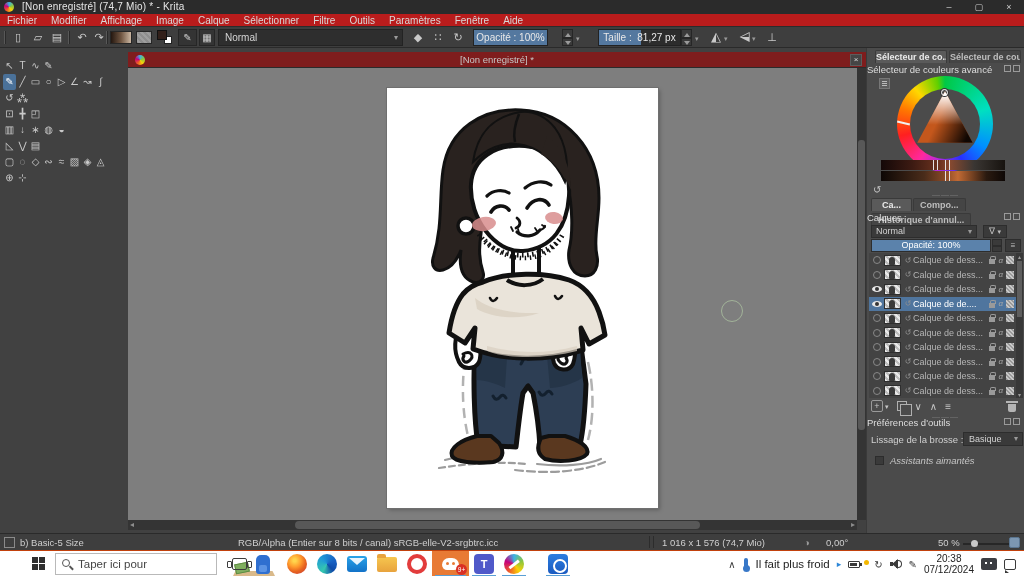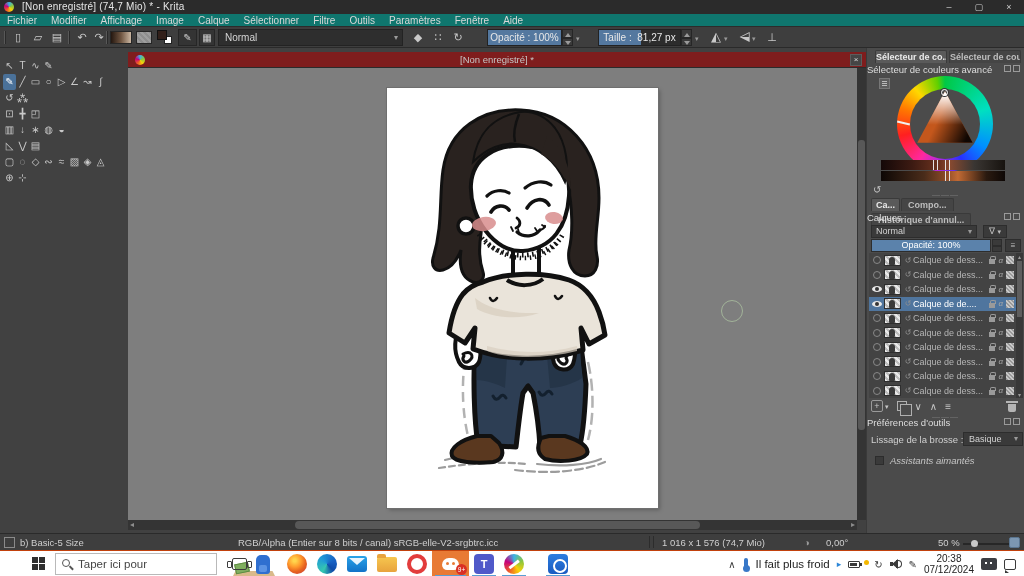--- a/index.html
+++ b/index.html
@@ -9,21 +9,21 @@
 
   
   #titlebar { position:absolute; left:0; top:0; width:1024px; height:14px; background:#2b2b2b; color:#e6e6e6; }
   #titlebar .logo { position:absolute; left:4px; top:2px; width:10px; height:10px; border-radius:50%;
     background:conic-gradient(#3bb3e6,#8bc53f,#f7d308,#ef5a28,#c5007c,#3bb3e6); }
   #titlebar .ttext { position:absolute; left:22px; top:1px; font-size:10px; letter-spacing:.2px; }
   .win-btns { position:absolute; right:0; top:0; height:14px; display:flex; }
   .win-btn { width:30px; height:14px; font-size:9px; color:#cfcfcf; display:flex; align-items:center; justify-content:center; }
 
   
-  #menubar { position:absolute; left:0; top:14px; width:1024px; height:13px; background:#0f766e; display:flex; align-items:center; border-bottom:1px solid #2c2c2c; }
+  #menubar { position:absolute; left:0; top:14px; width:1024px; height:13px; background:#b91c1c; display:flex; align-items:center; border-bottom:1px solid #2c2c2c; }
   .menu-item { color:#d8d8d8; font-size:10px; padding:0 7px; }
 
   
   #toolbar { position:absolute; left:0; top:27px; width:1024px; height:21px; background:#3e3e3e; border-bottom:1px solid #2a2a2a; }
   #toolbar .ico { position:absolute; top:2px; height:16px; color:#c9c9c9; font-size:11px; line-height:16px; text-align:center; width:16px; }
   .grip { position:absolute; top:4px; width:2px; height:13px; border-left:1px solid #585858; border-right:1px solid #2a2a2a; }
   .chip { position:absolute; top:4px; height:13px; border:1px solid #262626; }
   #chip-gradient { left:110px; width:22px; background:linear-gradient(90deg,#241710,#6e5440,#cbb7a2); }
   #chip-pattern  { left:136px; width:16px; background:linear-gradient(45deg,#8e8e8e 25%,#9e9e9e 25%,#9e9e9e 50%,#8e8e8e 50%,#8e8e8e 75%,#9e9e9e 75%); background-size:6px 6px; }
   #chip-colors { left:157px; width:15px; height:14px; top:3px; border:none; }
@@ -264,21 +264,21 @@
     <span class="chip" id="chip-colors">
         <i class="bg"></i>
         <i class="fg"></i>
       </span>
     <span class="tbtn" style="left:178px;width:19px">✎</span>
     <span class="tbtn" style="left:199px;width:16px">▦</span>
     <span id="blend-combo"><b style="font-weight:normal">Normal</b><span class="combo-arrow">▾</span></span>
     <span class="ico" style="left:410px">◆</span>
     <span class="ico" style="left:430px">∷</span>
     <span class="ico" style="left:450px">↻</span>
-    <span class="slider" style="left:487px;width:75px">
+    <span class="slider" style="left:473px;width:75px">
       <span class="fill" style="width:100%"></span>
       <span class="stext">Opacité : 100%</span>
     </span>
     <span class="spin" style="left:562px">
         <i class="up"></i>
         <i class="dn"></i>
       </span>
     <span class="mini-arrow" style="left:576px">▾</span>
     <span class="slider" style="left:598px;width:83px">
       <span class="fill" style="width:52%"></span>
@@ -485,21 +485,21 @@
           <span class="gmark" style="left:55%"></span>
       </div>
       <div class="gbar" id="gbar2">
         <span class="gmark" style="left:52%"></span>
           <span class="gmark" style="left:55%"></span>
       </div>
       <span id="history-ico">↺</span>
       <span class="splitdots" style="top:142px">———</span>
 
       <div id="layers-tabs">
-        <span class="ptab is-active active" style="position:relative;display:inline-block;padding:0 4px;margin-right:1px">Ca...</span><span class="ptab" style="position:relative;display:inline-block;padding:0 6px;margin-right:5px">Compo...</span><span class="ptab" style="position:relative;display:inline-block;padding:0 6px;margin-right:1px">Historique d'annul...</span>
+        <span class="ptab is-active active" style="position:relative;display:inline-block;padding:0 10px;margin-right:1px">Ca...</span><span class="ptab" style="position:relative;display:inline-block;padding:0 6px;margin-right:5px">Compo...</span><span class="ptab" style="position:relative;display:inline-block;padding:0 6px;margin-right:1px">Historique d'annul...</span>
       </div>
 
       <div class="dhead" id="calques-head">
         <span>Calques</span>
         <span class="dicons">
             <b></b>
             <b></b>
           </span>
       </div>
 

